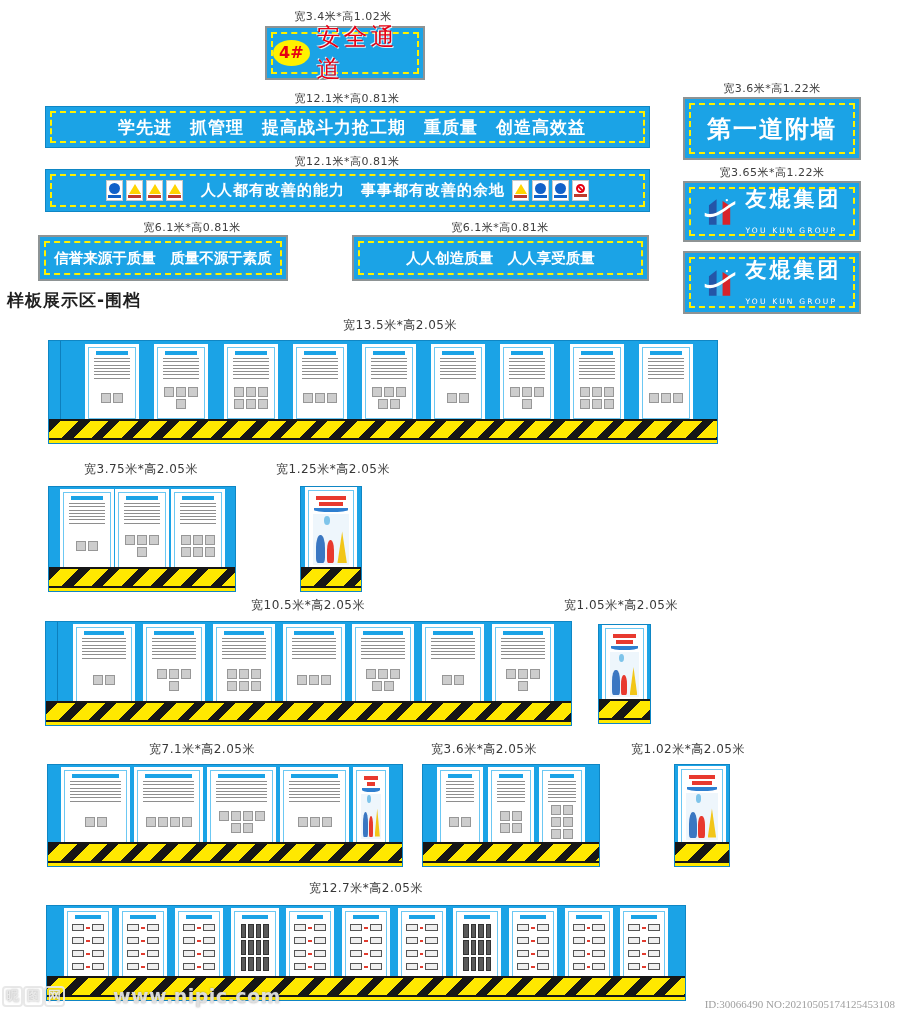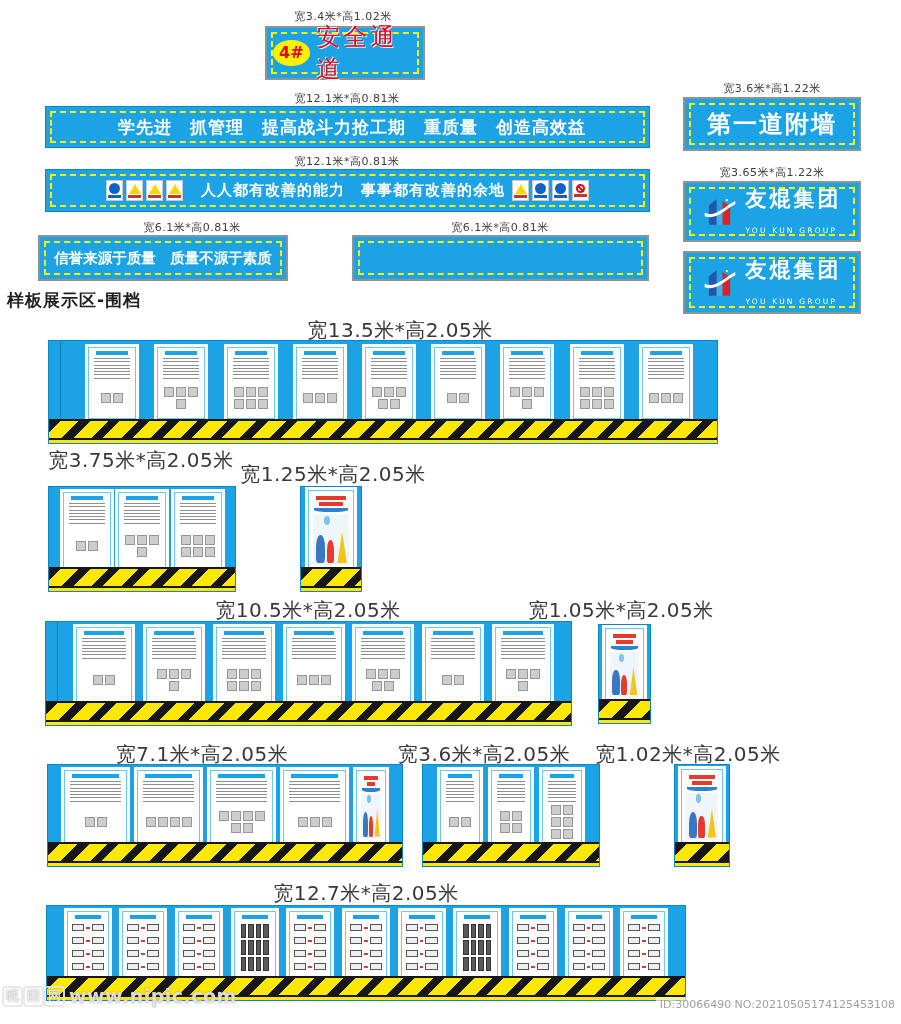--- a/index.html
+++ b/index.html
@@ -2,21 +2,21 @@
 <html><head>
 <meta charset="utf-8">
 <style>
   html,body{margin:0;padding:0;}
   body{
     width:901px;height:1024px;position:relative;background:#ffffff;
     font-family:"DejaVu Sans","Liberation Sans",sans-serif;overflow:hidden;
   }
   
   .dim{position:absolute;transform:translateX(-50%);font-size:11px;color:#3d3d3d;white-space:nowrap;letter-spacing:.5px;}
-  .dim.big{font-size:20px;color:#383838;}
+  .dim.big{font-size:12px;color:#383838;}
   
   .banner{position:absolute;background:#1ba3e6;box-sizing:border-box;}
   .banner.gray{border:2px solid #8e9394;}
   .banner.teal{border:1px solid #0f86c4;}
   .dash{position:absolute;inset:4px;border:2px dashed #fff100;pointer-events:none;}
   .banner-content{position:absolute;inset:6px;display:flex;align-items:center;justify-content:center;gap:7px;z-index:2;}
   .slogan-text{color:#fff;font-weight:bold;white-space:nowrap;}
   .s17{font-size:17px;letter-spacing:1px;margin-left:9px;}
   .s15{font-size:15px;letter-spacing:1px;margin-left:11px;}
   .s14{font-size:14.5px;}
@@ -80,22 +80,22 @@
   .w6 .poster.doc{width:63px;height:74px;}
   .w6 .poster.cartoon{width:30px;height:74px;}
   .w7 .poster{width:40px;height:74px;}
   .w8 .poster{width:42px;height:76px;}
   .w9 .poster{width:42px;height:66px;}
   .w1 .posters{left:18px;}
   .w4 .posters{left:16px;}
   
   .wm-left{position:absolute;left:2px;top:985px;display:flex;align-items:center;gap:4px;z-index:6;}
   .wm-box{display:inline-flex;align-items:center;justify-content:center;width:21px;height:21px;border:2px solid rgba(230,230,230,.92);border-radius:4px;color:rgba(235,235,235,.95);font-size:13px;font-weight:bold;text-shadow:0 0 2px rgba(90,90,90,.5);box-sizing:border-box;}
-  .wm-url{font-size:19px;font-weight:bold;color:rgba(225,225,225,.95);text-shadow:0 0 2px rgba(90,90,90,.55);letter-spacing:.5px;}
-  .wm-right{position:absolute;right:2px;top:997px;font-size:11px;color:#9f9f9f;background:rgba(255,255,255,.6);padding:1px 4px;z-index:6;white-space:nowrap;}
+  .wm-url{font-size:19px;font-weight:bold;color:rgba(225,225,225,.95);text-shadow:0 0 2px rgba(90,90,90,.55);letter-spacing:.5px;margin-left:44px;}
+  .wm-right{position:absolute;right:2px;top:997px;font-size:11px;color:#9f9f9f;background:rgba(255,255,255,.6);padding:1px 4px;z-index:6;white-space:nowrap;font-family:Liberation Serif, serif;}
 </style>
 </head>
 <body>
 
 <div class="dim" style="left:343px;top:9px;">宽3.4米*高1.02米</div>
 <div class="dim" style="left:347px;top:91px;">宽12.1米*高0.81米</div>
 <div class="dim" style="left:347px;top:154px;">宽12.1米*高0.81米</div>
 <div class="dim" style="left:192px;top:220px;">宽6.1米*高0.81米</div>
 <div class="dim" style="left:500px;top:220px;">宽6.1米*高0.81米</div>
 <div class="dim" style="left:772px;top:81px;">宽3.6米*高1.22米</div>
@@ -161,23 +161,26 @@
 
 <div class="banner gray" style="left:38px;top:235px;width:250px;height:46px;">
   <div class="dash"></div>
   <div class="banner-content">
     <span class="slogan-text s14">信誉来源于质量　质量不源于素质</span>
   </div>
 </div>
 
 <div class="banner gray" style="left:352px;top:235px;width:297px;height:46px;">
   <div class="dash"></div>
-</div>
-
-<div class="banner gray" style="left:683px;top:97px;width:178px;height:54px;">
+  <div class="banner-content">
+    <span class="slogan-text s14">人人创造质量　人人享受质量</span>
+  </div>
+</div>
+
+<div class="banner gray" style="left:683px;top:97px;width:178px;height:63px;">
   <div class="dash"></div>
   <div class="banner-content">
     <span class="wall-tie-text">第一道附墙</span>
   </div>
 </div>
 
 <div class="banner gray" style="left:683px;top:181px;width:178px;height:61px;">
   <div class="dash"></div>
   <div class="banner-content co">
     <span class="logo">
@@ -211,21 +214,21 @@
     <span class="co-text">
       <span class="company-name">友焜集团</span>
       <span class="company-sub">YOU KUN GROUP</span>
     </span>
   </div>
 </div>
 
 <div class="section-title">样板展示区-围档</div>
 
 <div class="dim big" style="left:400px;top:317px;">宽13.5米*高2.05米</div>
-<div class="dim big" style="left:141px;top:447px;">宽3.75米*高2.05米</div>
+<div class="dim big" style="left:141px;top:461px;">宽3.75米*高2.05米</div>
 <div class="dim big" style="left:333px;top:461px;">宽1.25米*高2.05米</div>
 <div class="dim big" style="left:308px;top:597px;">宽10.5米*高2.05米</div>
 <div class="dim big" style="left:621px;top:597px;">宽1.05米*高2.05米</div>
 <div class="dim big" style="left:202px;top:741px;">宽7.1米*高2.05米</div>
 <div class="dim big" style="left:484px;top:741px;">宽3.6米*高2.05米</div>
 <div class="dim big" style="left:688px;top:741px;">宽1.02米*高2.05米</div>
 <div class="dim big" style="left:366px;top:880px;">宽12.7米*高2.05米</div>
 
 <div class="wall w1" style="left:48px;top:340px;width:670px;height:104px;">
   <div class="edge"></div>

